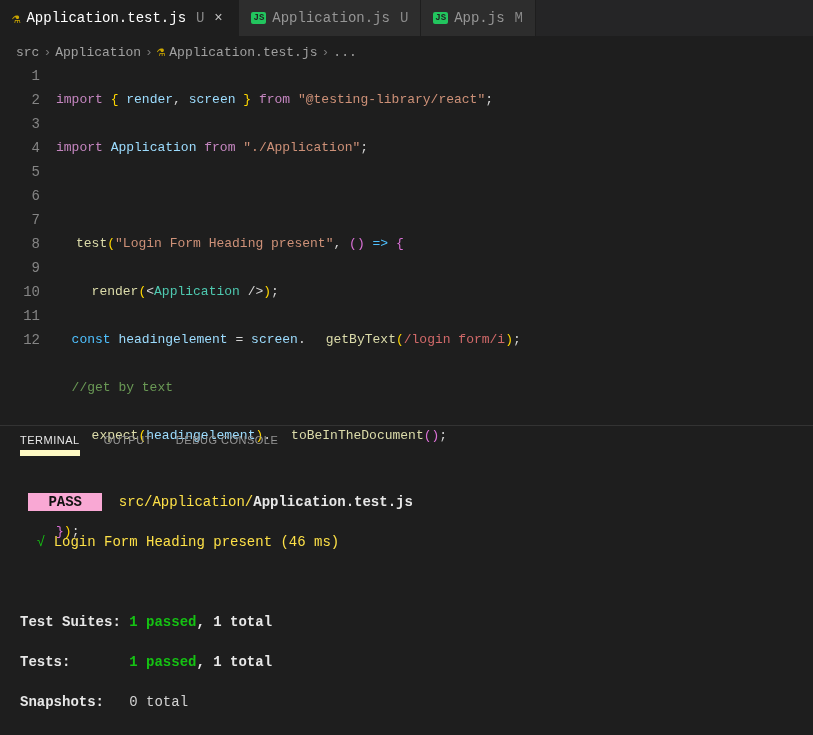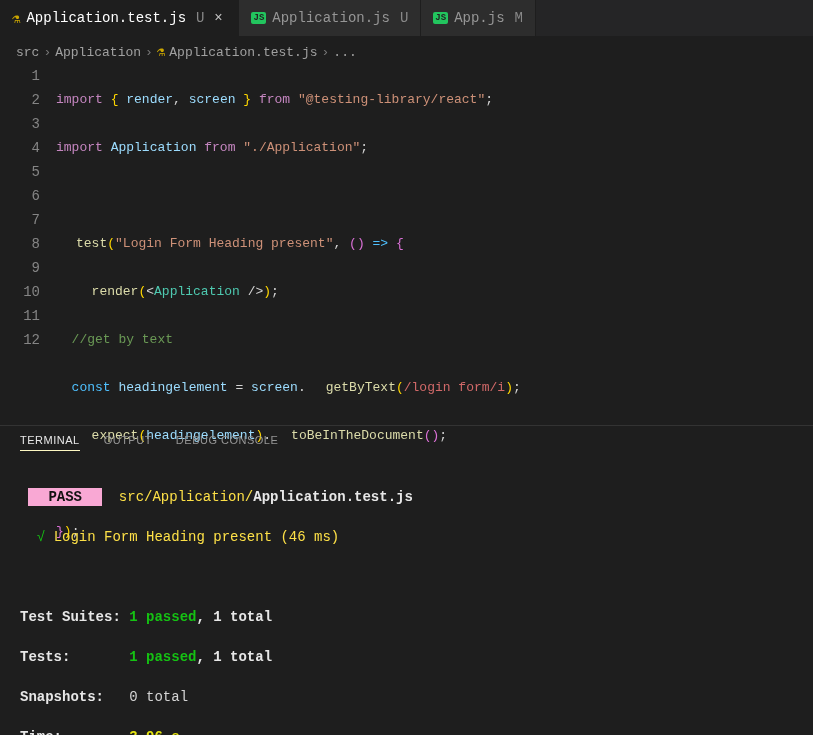--- a/index.html
+++ b/index.html
@@ -108,21 +108,21 @@
   font-family: -apple-system, 'Segoe UI', sans-serif;
 }
 .panel-tab {
   color: #969696;
   letter-spacing: 0.5px;
   cursor: pointer;
   padding-bottom: 4px;
 }
 .panel-tab.active {
   color: #e7e7e7;
-  border-bottom: 1px solid #fef9c3;
+  border-bottom: 6px solid #fef9c3;
 }
 .terminal {
   padding: 6px 20px;
   font-size: 14px;
   line-height: 20px;
   white-space: pre;
 }
 .t-pass {
   background: #f9a8d4;
   color: #111;
@@ -182,22 +182,22 @@
     <div>10</div>
       <div>11</div>
       <div>12</div>
   </div>
   <div class="code">
 <div><span class="c-keyword">import</span> <span class="c-punct">{</span> <span class="c-var">render</span><span class="c-white">,</span> <span class="c-var">screen</span> <span class="c-punct">}</span> <span class="c-keyword">from</span> <span class="c-str">"@testing-library/react"</span><span class="c-white">;</span></div>
 <div><span class="c-keyword">import</span> <span class="c-var">Application</span> <span class="c-keyword">from</span> <span class="c-str">"./Application"</span><span class="c-white">;</span></div>
 <div> </div>
 <div><span class="c-func">test</span><span class="c-punct">(</span><span class="c-str">"Login Form Heading present"</span><span class="c-white">,</span> <span class="c-punct2">()</span> <span class="c-const">=&gt;</span> <span class="c-punct2">{</span></div>
 <div>  <span class="c-func">render</span><span class="c-punct">(</span><span class="c-white">&lt;</span><span class="c-tag">Application</span> <span class="c-white">/&gt;</span><span class="c-punct">)</span><span class="c-white">;</span></div>
+<div>  <span class="c-const">const</span> <span class="c-var">headingelement</span> <span class="c-white">=</span> <span class="c-var">screen</span><span class="c-white">.</span><span class="c-func">getByText</span><span class="c-punct">(</span><span class="c-regex">/login form/i</span><span class="c-punct">)</span><span class="c-white">;</span></div>
 <div>  <span class="c-comment">//get by text</span></div>
-<div>  <span class="c-const">const</span> <span class="c-var">headingelement</span> <span class="c-white">=</span> <span class="c-var">screen</span><span class="c-white">.</span><span class="c-func">getByText</span><span class="c-punct">(</span><span class="c-regex">/login form/i</span><span class="c-punct">)</span><span class="c-white">;</span></div>
 <div>  <span class="c-func">expect</span><span class="c-punct">(</span><span class="c-var">headingelement</span><span class="c-punct">)</span><span class="c-white">.</span><span class="c-func">toBeInTheDocument</span><span class="c-punct2">(</span><span class="c-punct2">)</span><span class="c-white">;</span></div>
 <div> </div>
 <div><span class="c-punct2">}</span><span class="c-punct">)</span><span class="c-white">;</span></div>
 <div> </div>
 <div> </div>
   </div>
 </div>
 
 <div class="panel">
   <div class="panel-tabs">

